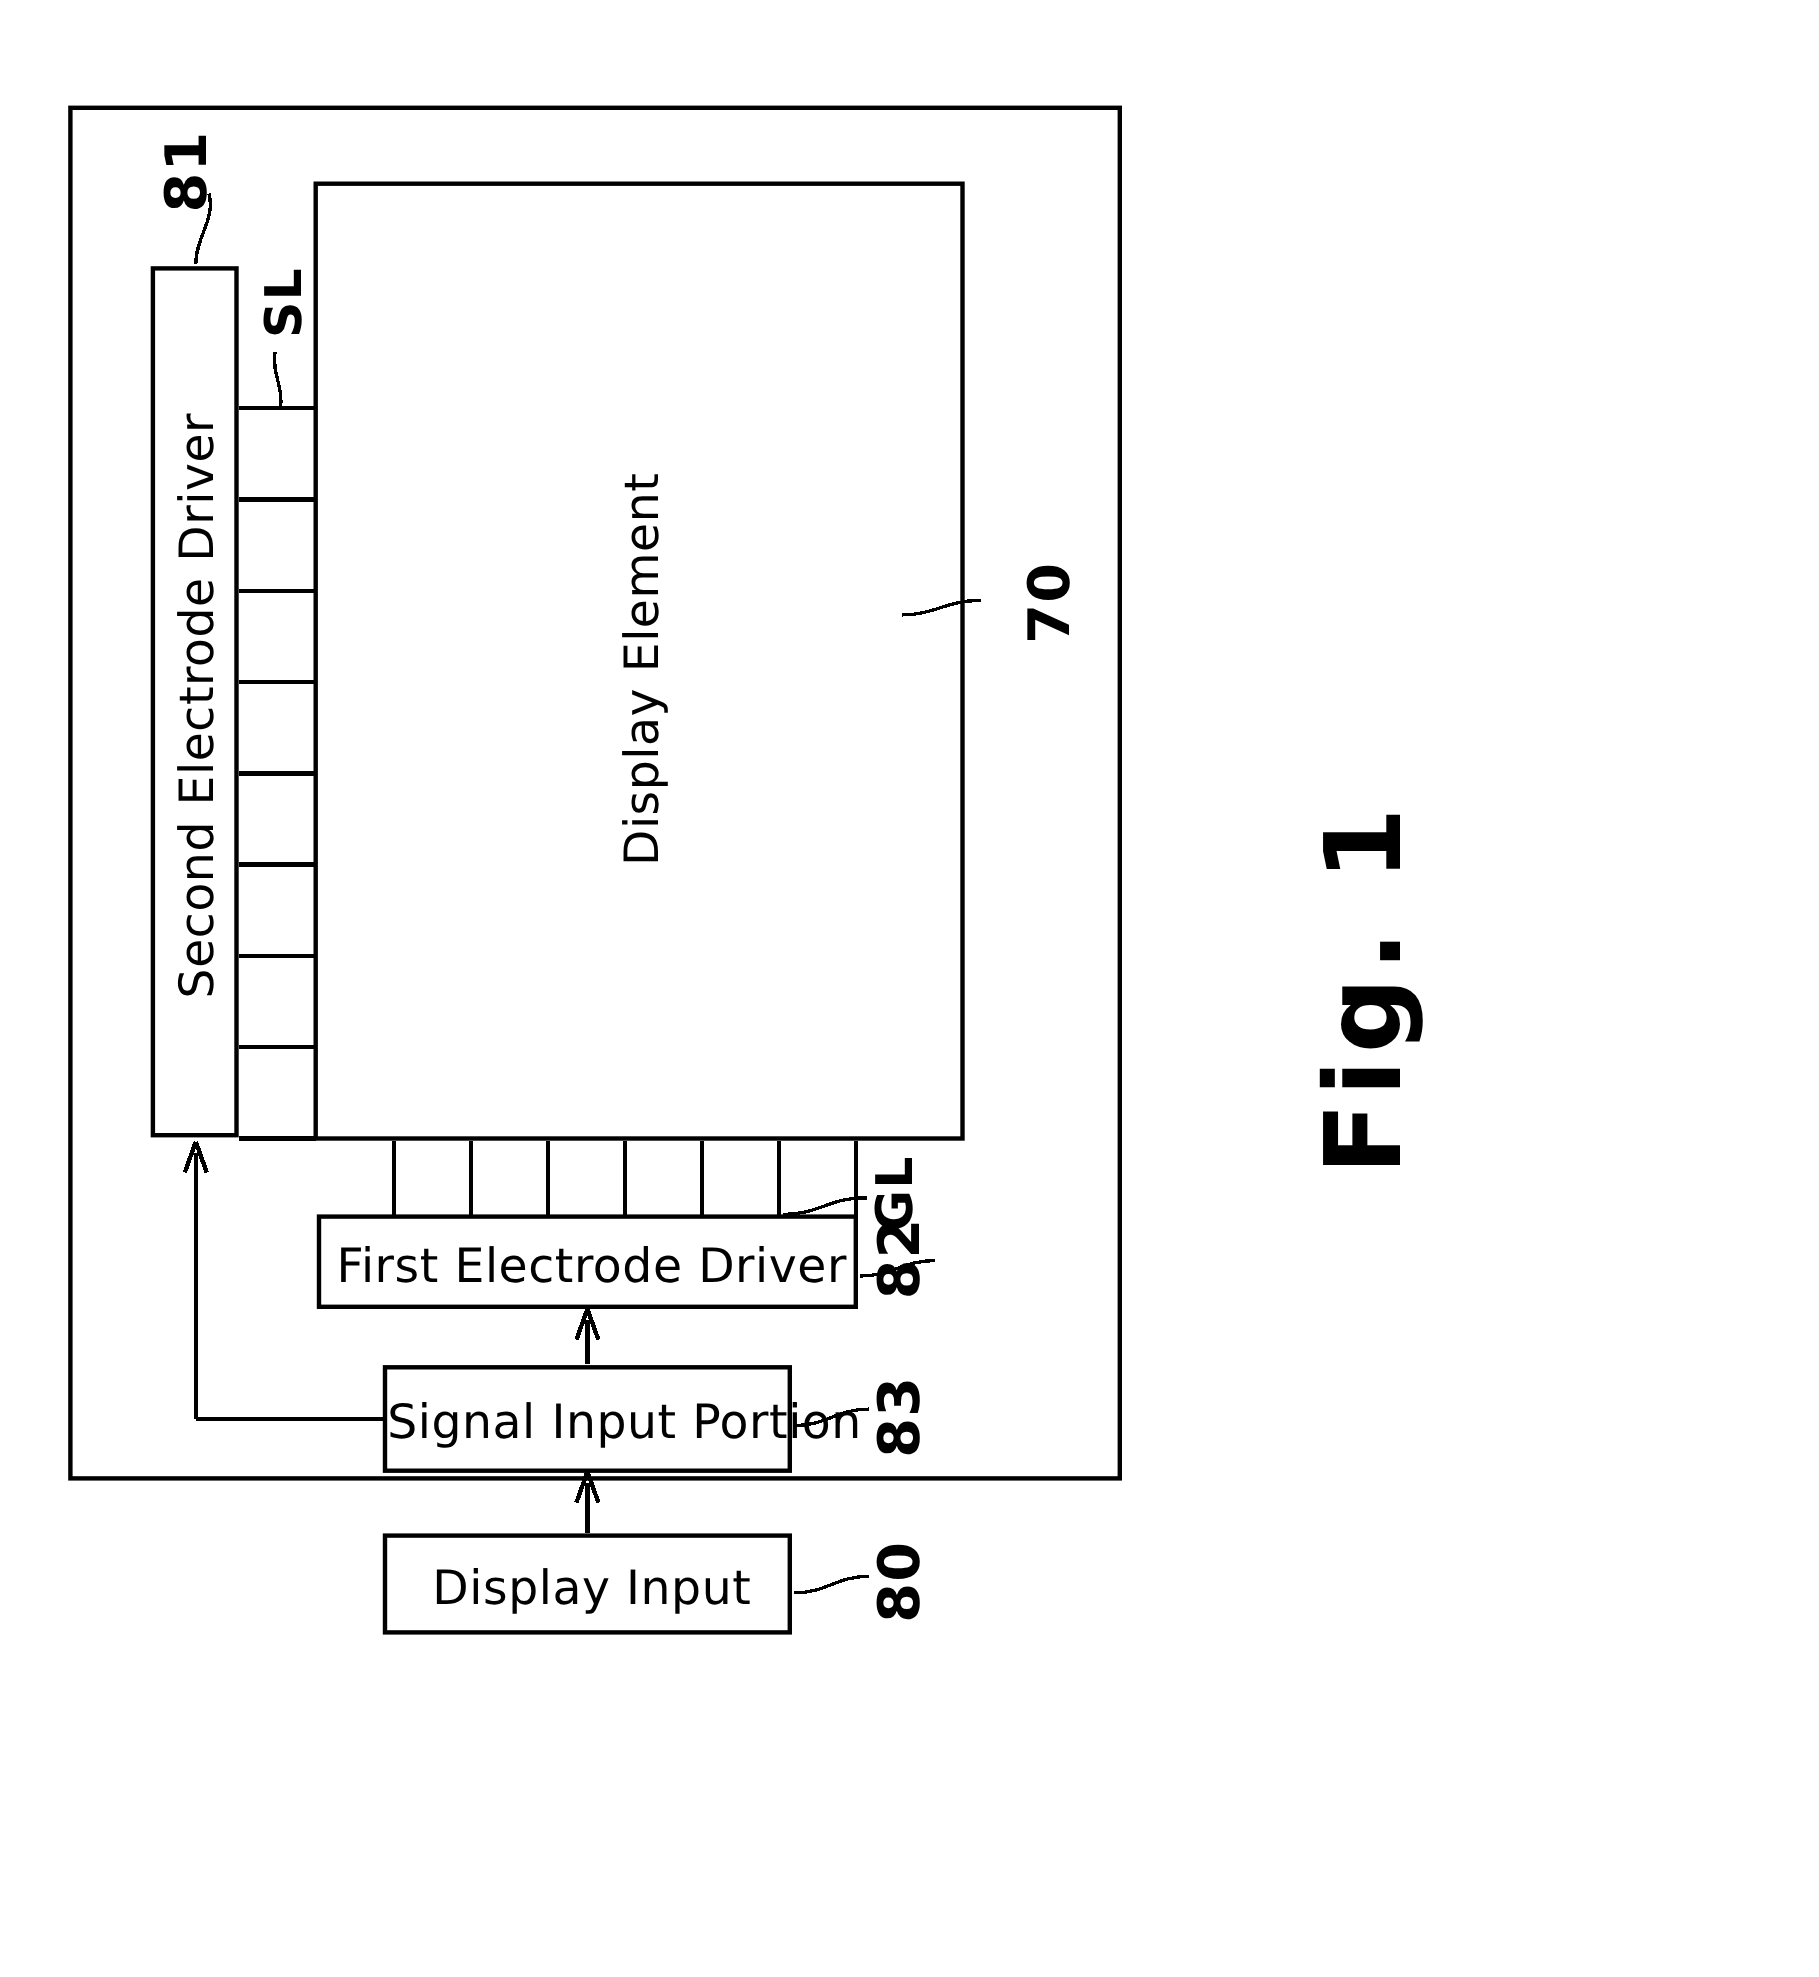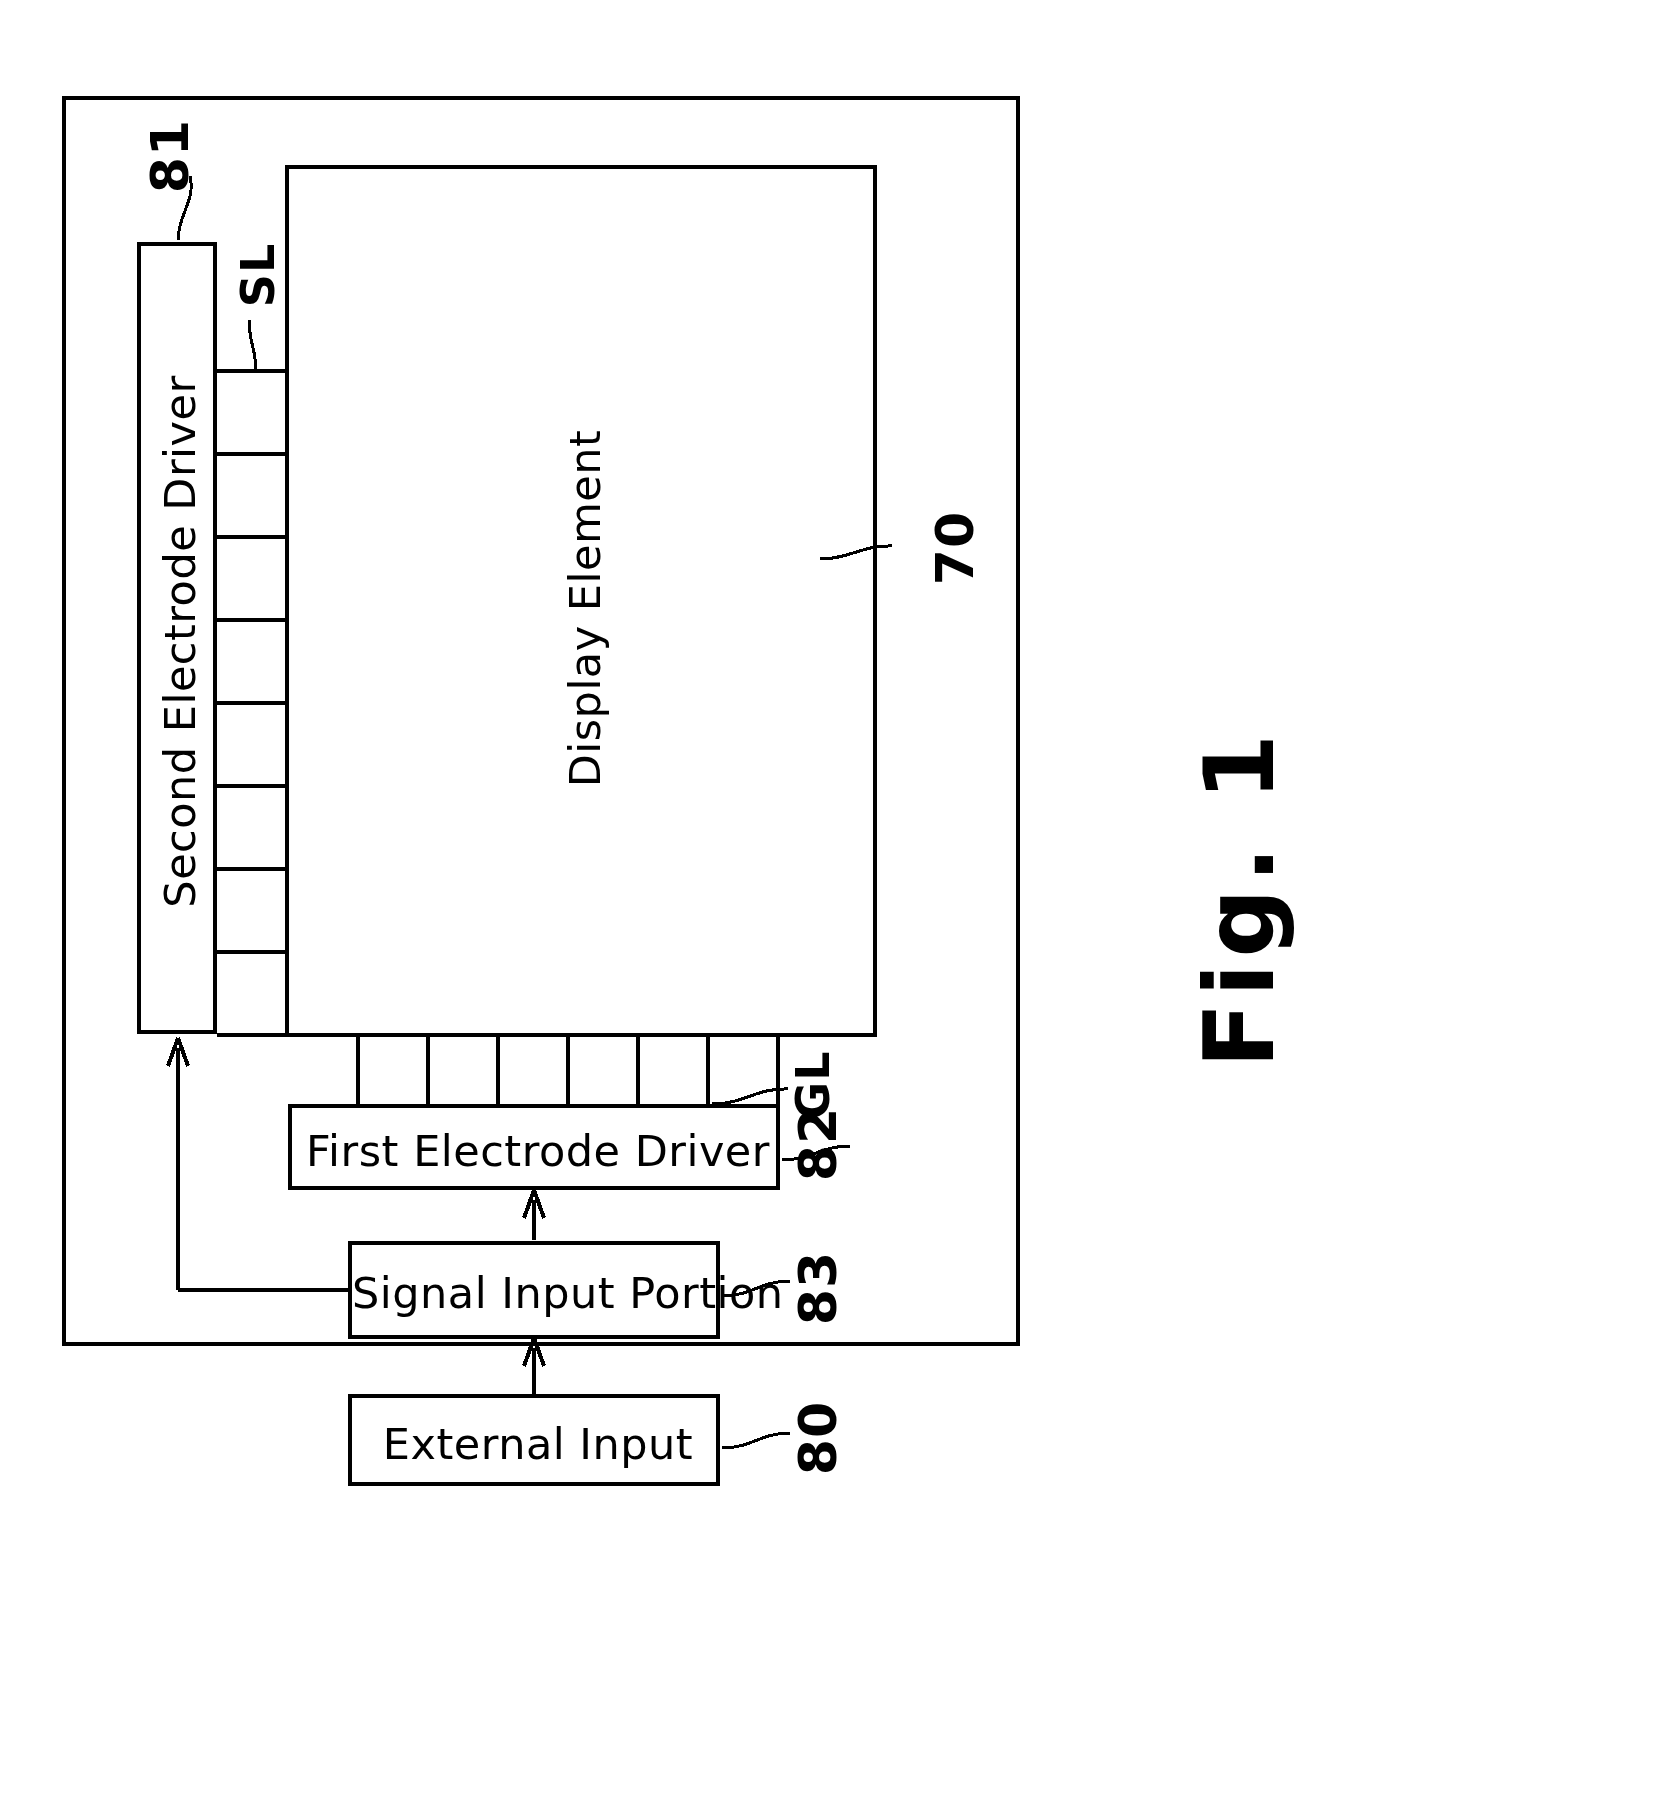--- a/index.html
+++ b/index.html
@@ -108,21 +108,21 @@
 
   <span class="rot ref-num" style="left:768px; top:1118px; width:100px;">82</span>
 
   <div class="box" style="left:348px; top:1241px; width:372px; height:98px;">
     <span class="flat label-text" style="left:0px; top:27px; width:372px;">Signal Input Portion</span>
   </div>
 
   <span class="rot ref-num" style="left:768px; top:1262px; width:100px;">83</span>
 
   <div class="box" style="left:348px; top:1394px; width:372px; height:92px;">
-    <span class="flat label-text" style="left:0px; top:25px; width:372px;">External Input</span>
+    <span class="flat label-text" style="left:0px; top:25px; width:372px;">Display Input</span>
   </div>
 
   <span class="rot ref-num" style="left:768px; top:1412px; width:100px;">80</span>
 
   <span class="rot fig-caption" style="left:1030px; top:850px; width:420px;">Fig. 1</span>
 
   <svg class="overlay" viewBox="0 0 1654 1797">
     <g stroke="#000" fill="none" stroke-width="4" shape-rendering="crispEdges">
 
       <g>

